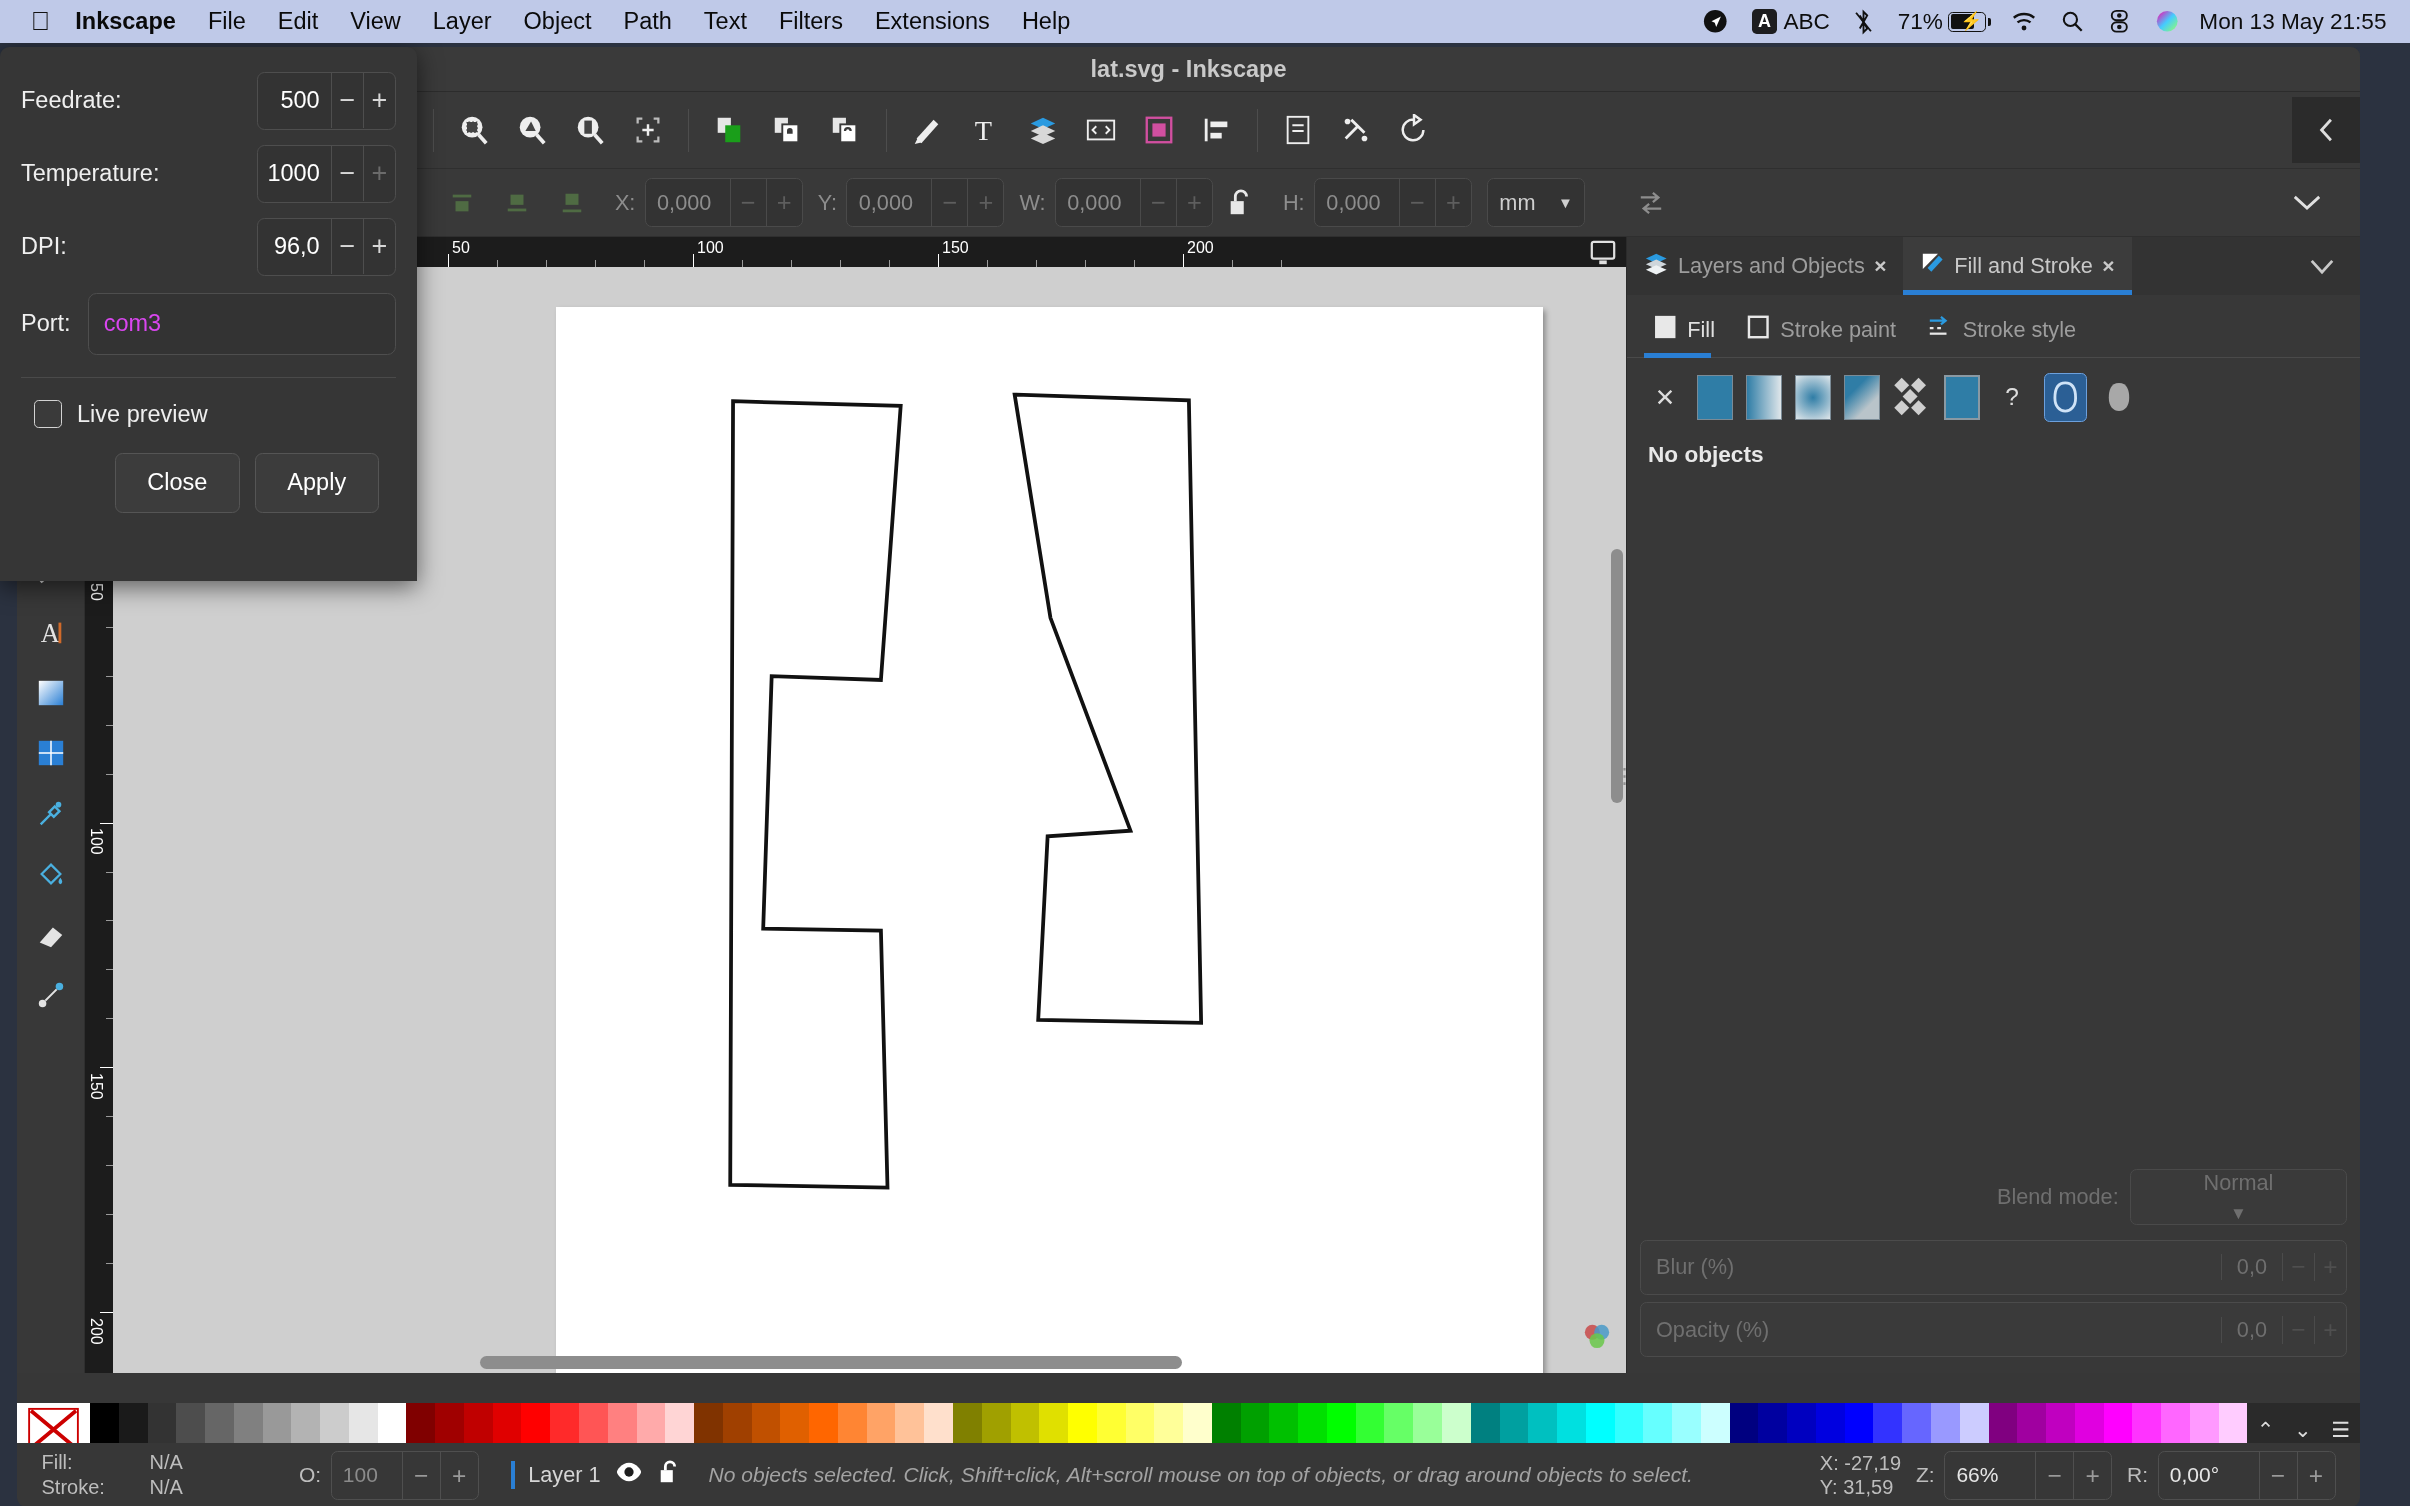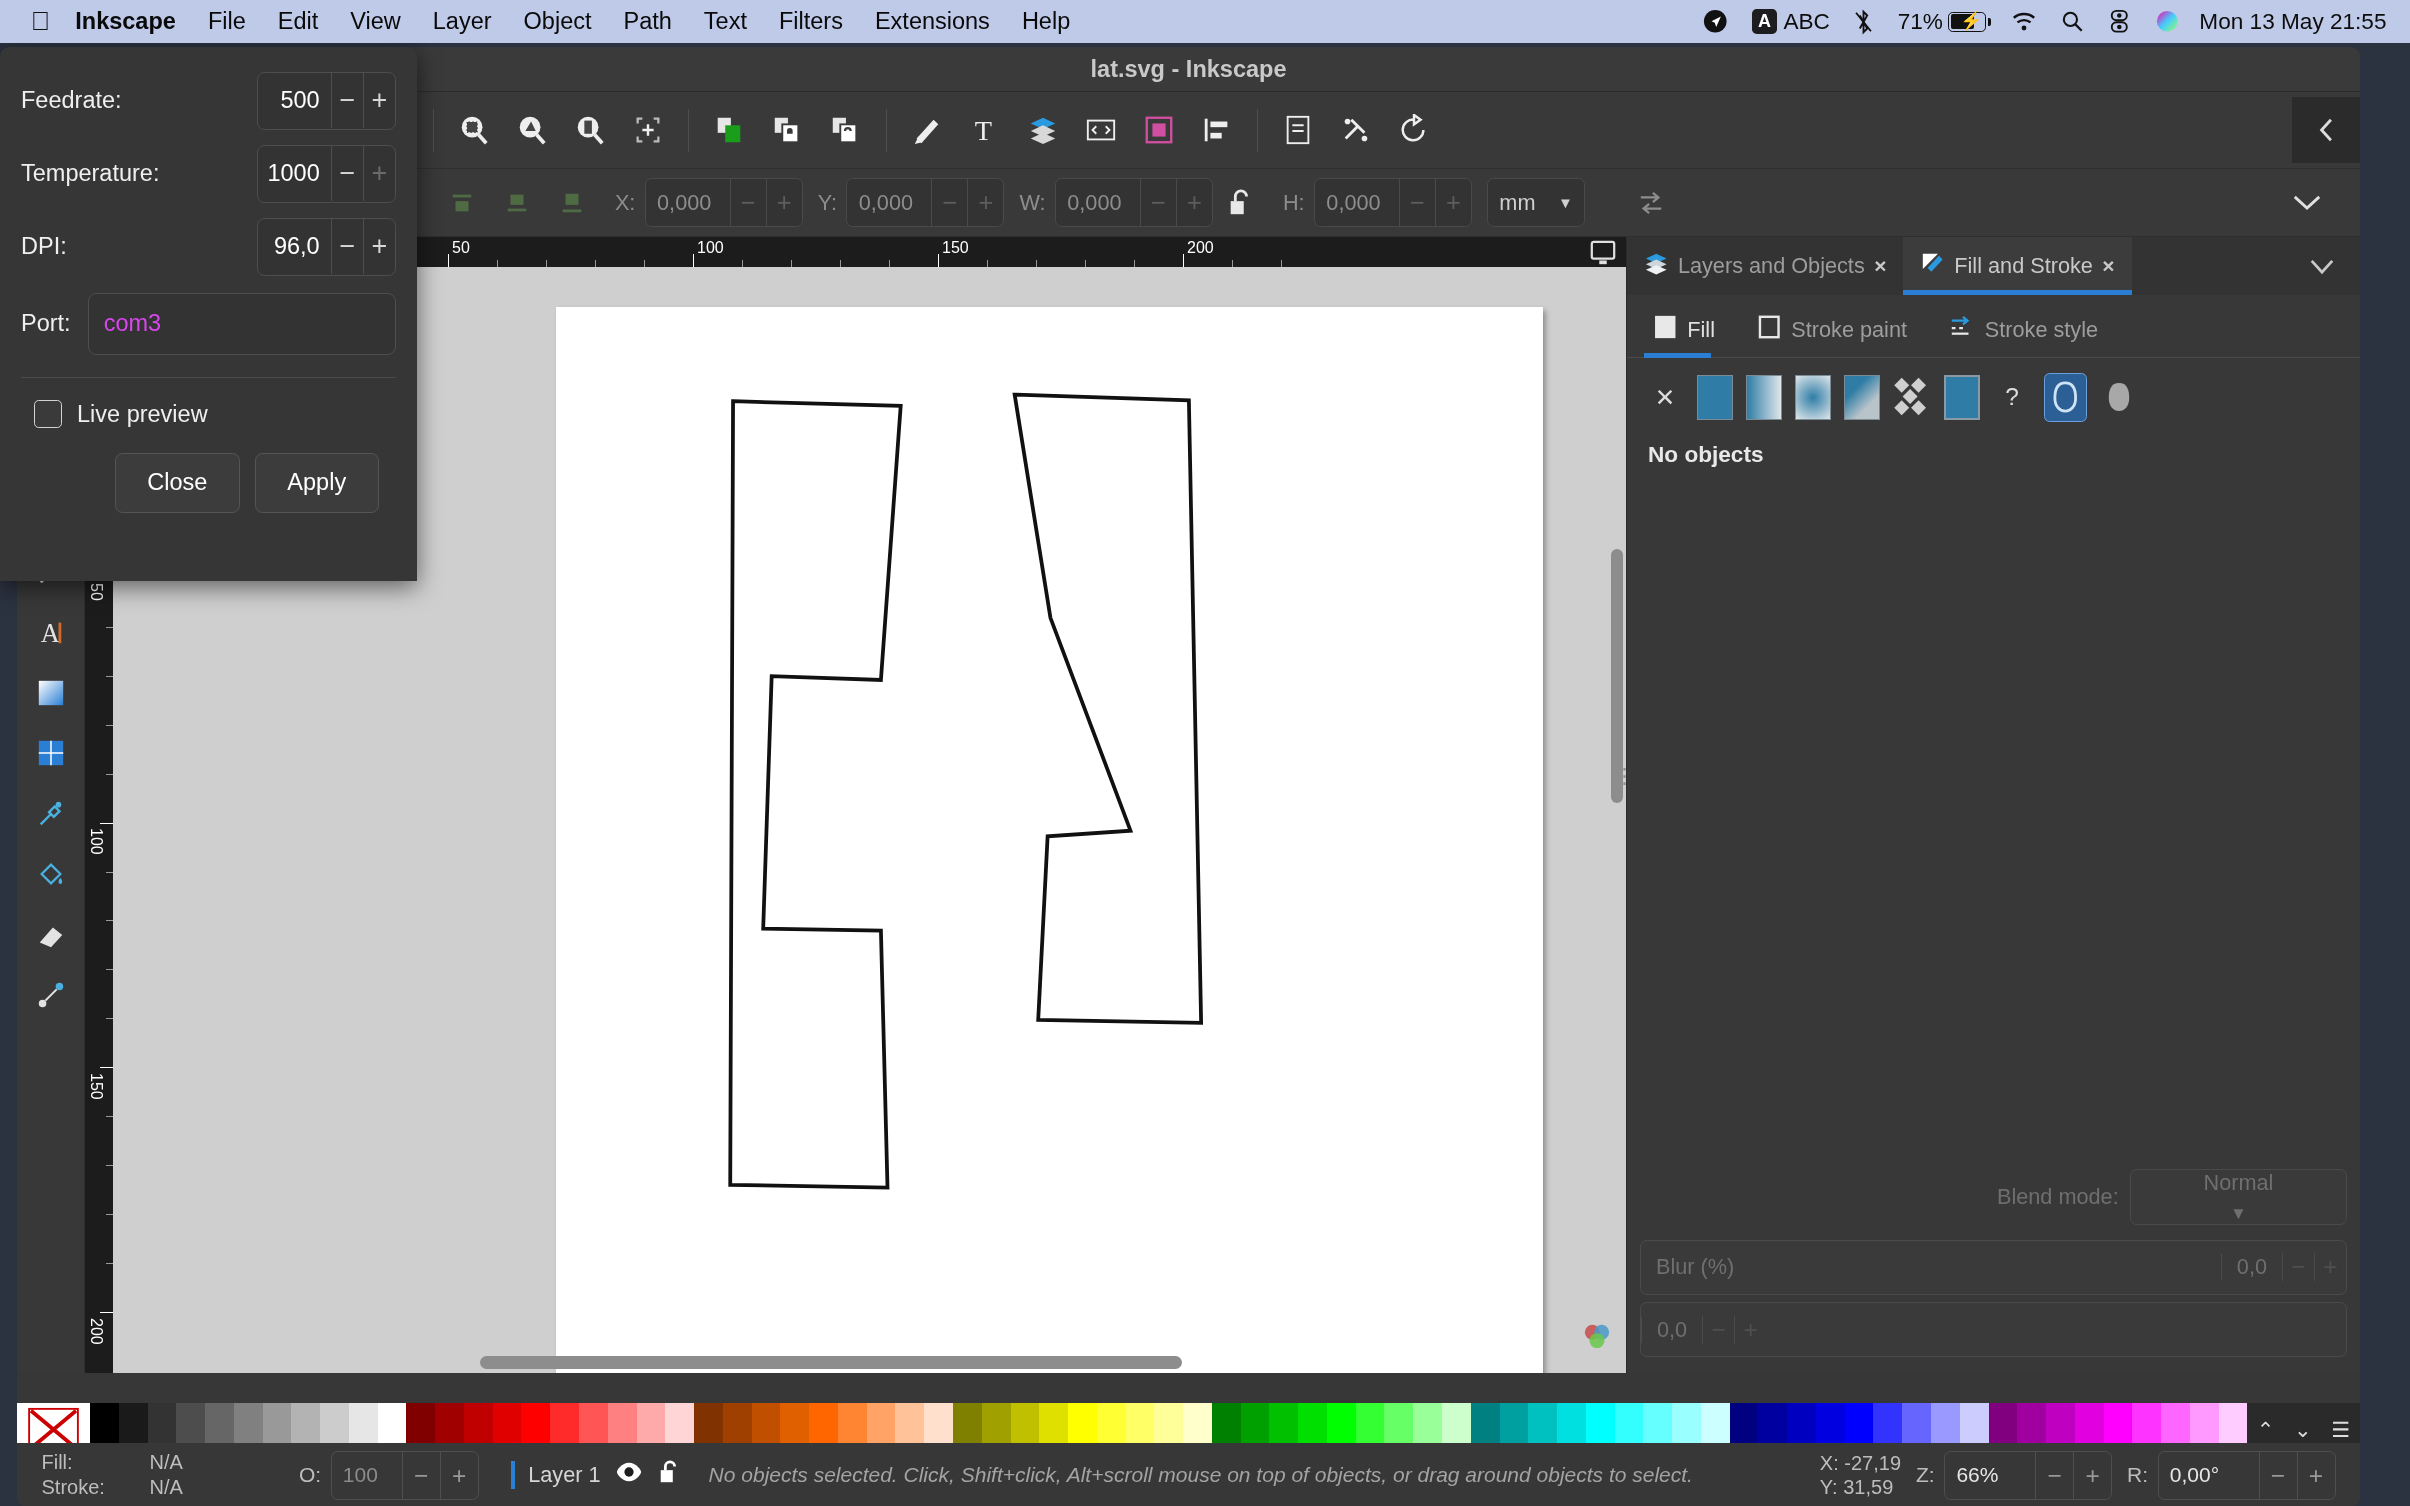--- a/index.html
+++ b/index.html
@@ -136,21 +136,21 @@
   .dtab {
     display:flex; align-items:center; gap:9.4px; padding: 0 17px; color:#9d9d9d;
     font-size:21.7px; position:relative;
   }
   .dtab.active { background:#3c3c3c; color:#c9c9c9; }
   .dtab.active::after { content:""; position:absolute; left:0; right:0; bottom:0; height:4.7px; background:#2a7fd4;}
   .dtab .x { color:#c9c9c9; font-size:21px; font-weight:bold; }
   .dchev { margin-left:auto; display:flex; align-items:center; padding: 0 24.5px; color:#c9c9c9; font-size:22.6px;}
 
   .fsbody { padding: 0; background:#383838; height: 1075px; position:relative;}
-  .fstabs { display:flex; align-items:center; gap: 16px; padding: 13px 17px 0 17px; border-bottom: 0.9px solid #4a4a4a;}
+  .fstabs { display:flex; align-items:center; gap: 5px; padding: 13px 17px 0 17px; border-bottom: 0.9px solid #4a4a4a;}
   .fstab { display:flex; align-items:center; gap:9.4px; color:#9d9d9d; font-size:21.7px; padding: 5.6px 17px 11.3px 9.4px; position:relative;}
   .fstab.active { color:#e0e0e0; }
   .fstab.active::after{content:"";position:absolute;left:0;right:21px;bottom:-0.9px;height:4.7px;background:#2a7fd4;}
   .paintrow { display:flex; align-items:center; gap: 13px; padding: 15px 19px; }
   .prow-btn { width: 38px; height:45px; display:flex;align-items:center;justify-content:center; color:#ddd; font-size:24.5px;}
   .sw { width:36px;height:45px;border:0.9px solid #7b8b96;}
   .noobj { color:#e8e8e8; font-size:22.6px; font-weight:bold; padding: 5.6px 19px 0 21px;}
 
   .fsbottom { position:absolute; left:0; right:0; bottom: 0; padding: 0 13px 13px 13px; }
   .blendrow { display:flex; align-items:center; justify-content:flex-end; padding: 9.4px 0 7.5px 0;}
@@ -838,20 +838,21 @@
                 <span style="font-size:17px">▼</span>
               </div>
             </div>
             <div class="sliderrow">
               <span class="lbl">Blur (%)</span>
               <span class="v">0,0</span>
               <span class="sb">−</span>
               <span class="sb">+</span>
             </div>
             <div class="sliderrow">
+              <span class="lbl">Opacity (%)</span>
               <span class="v">0,0</span>
               <span class="sb">−</span>
               <span class="sb">+</span>
             </div>
           </div>
         </div>
       </div>
     </div>
   </div>
 

